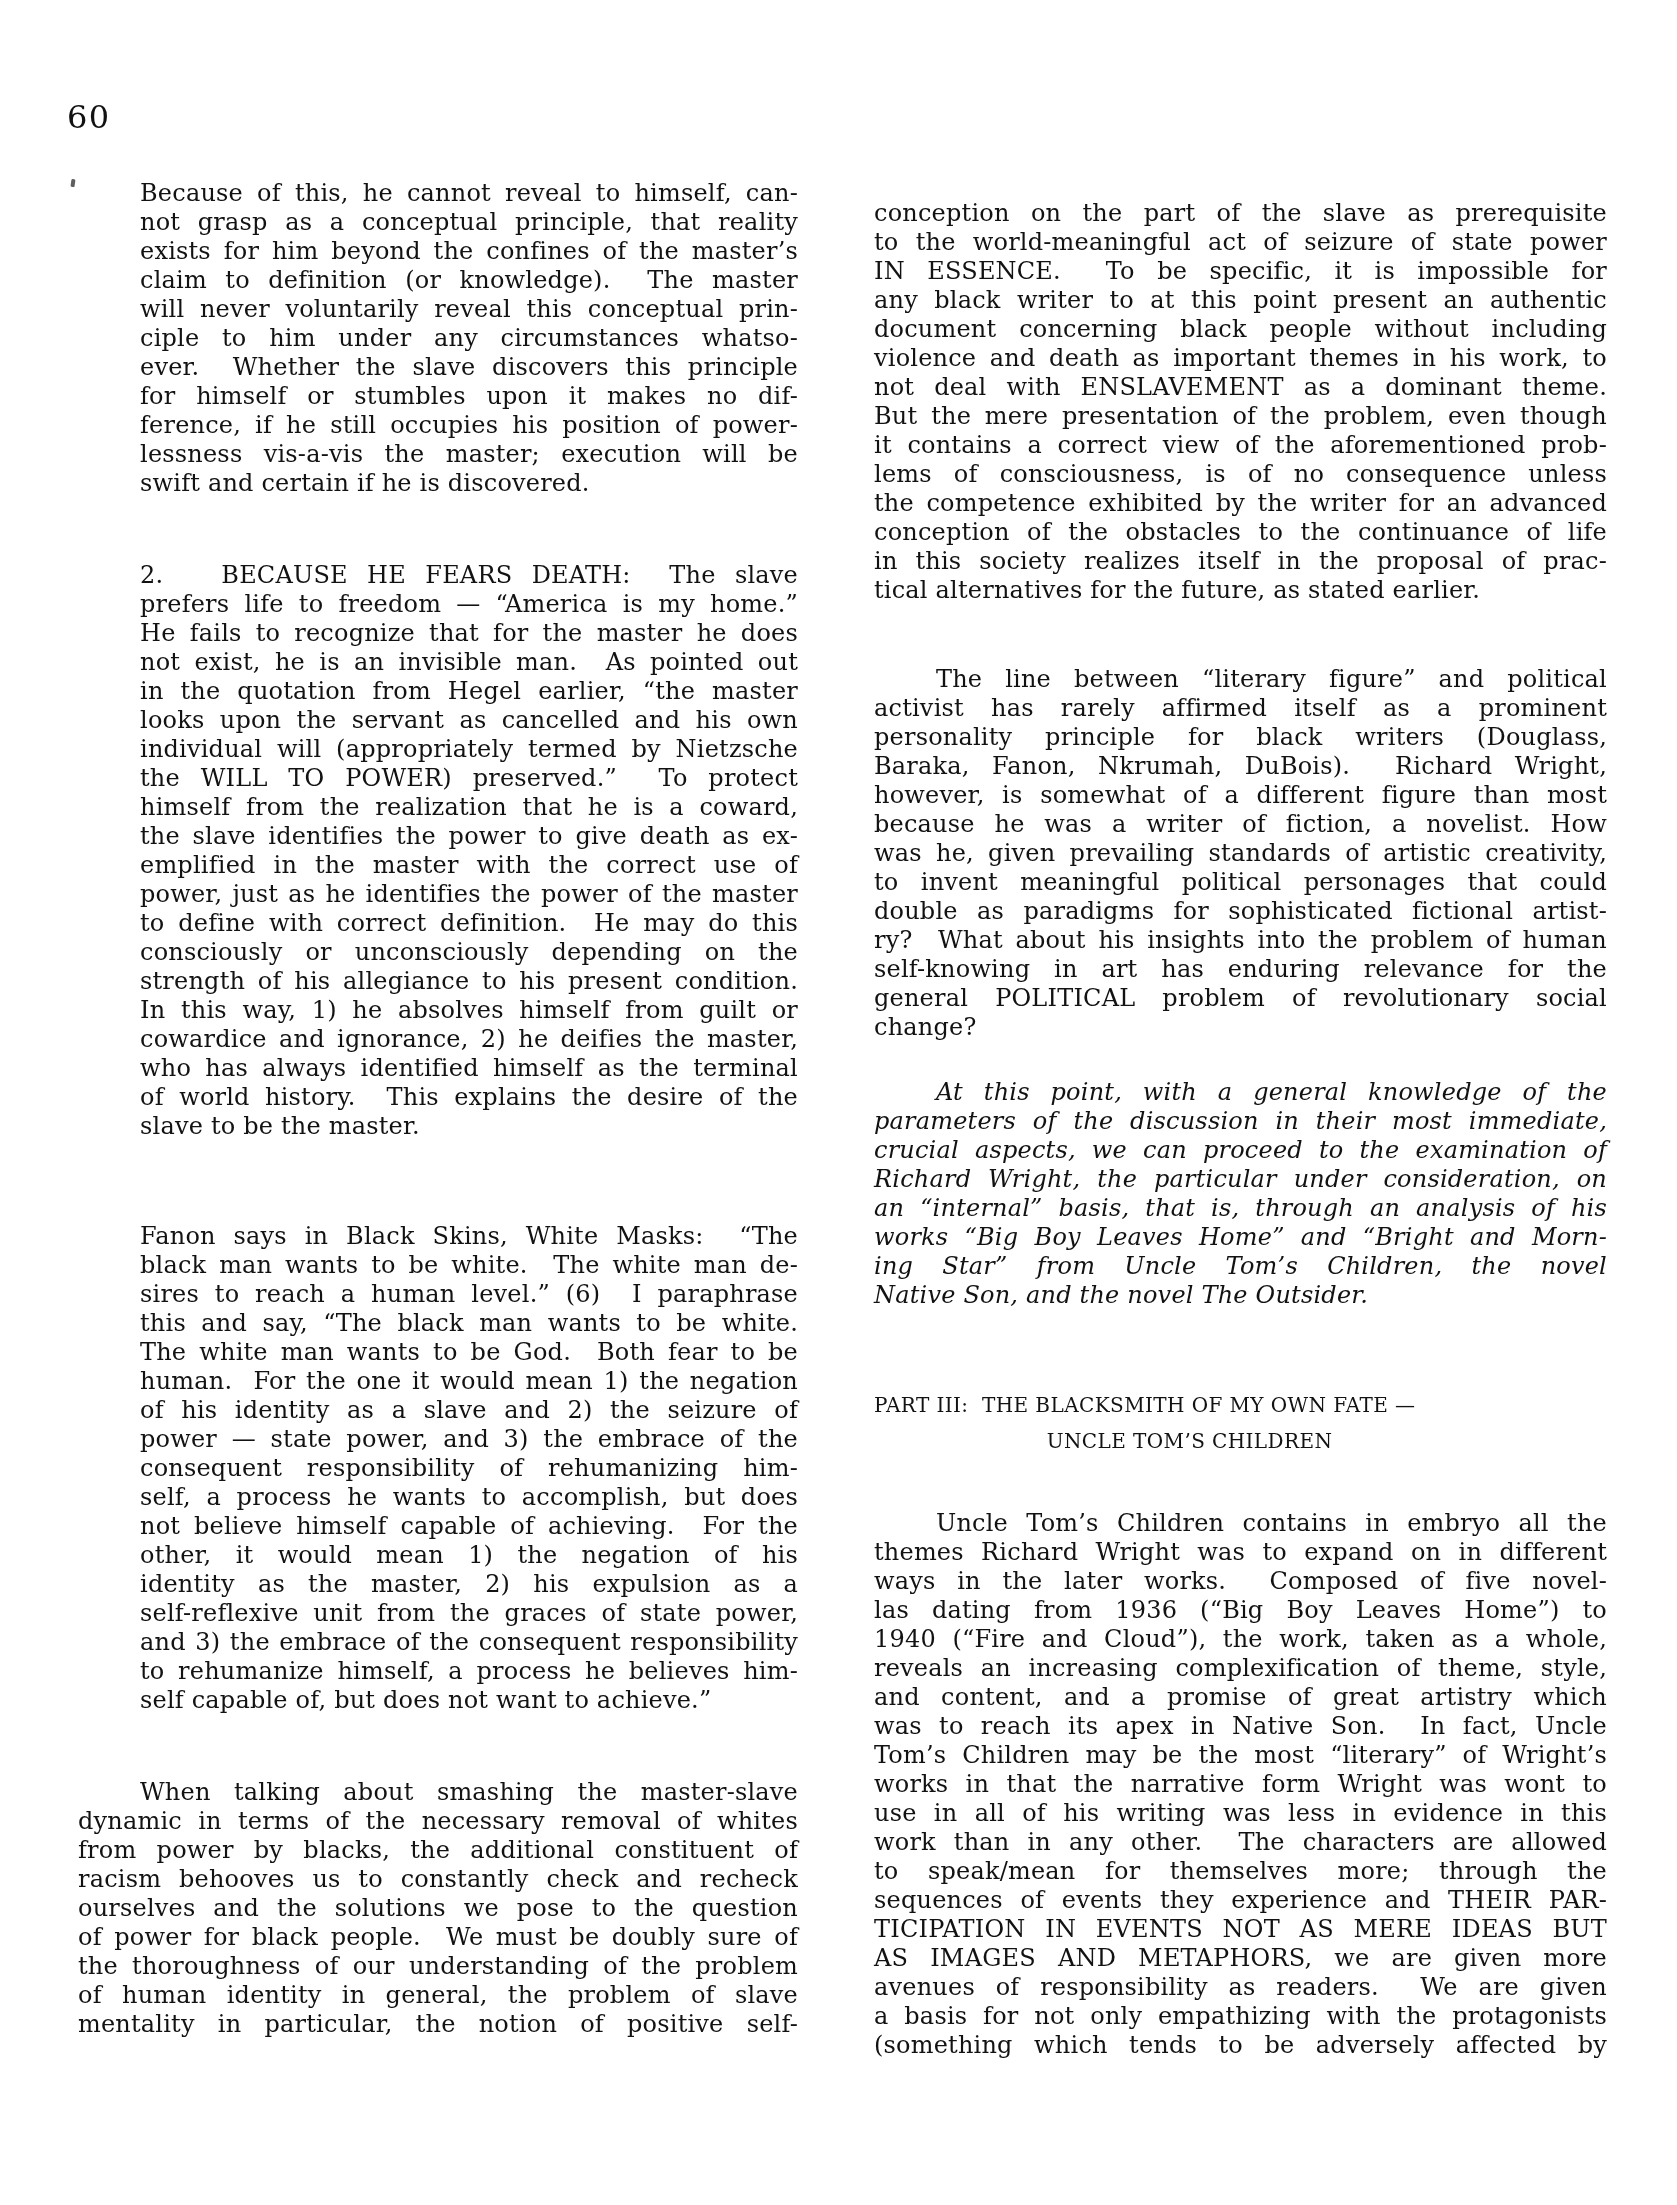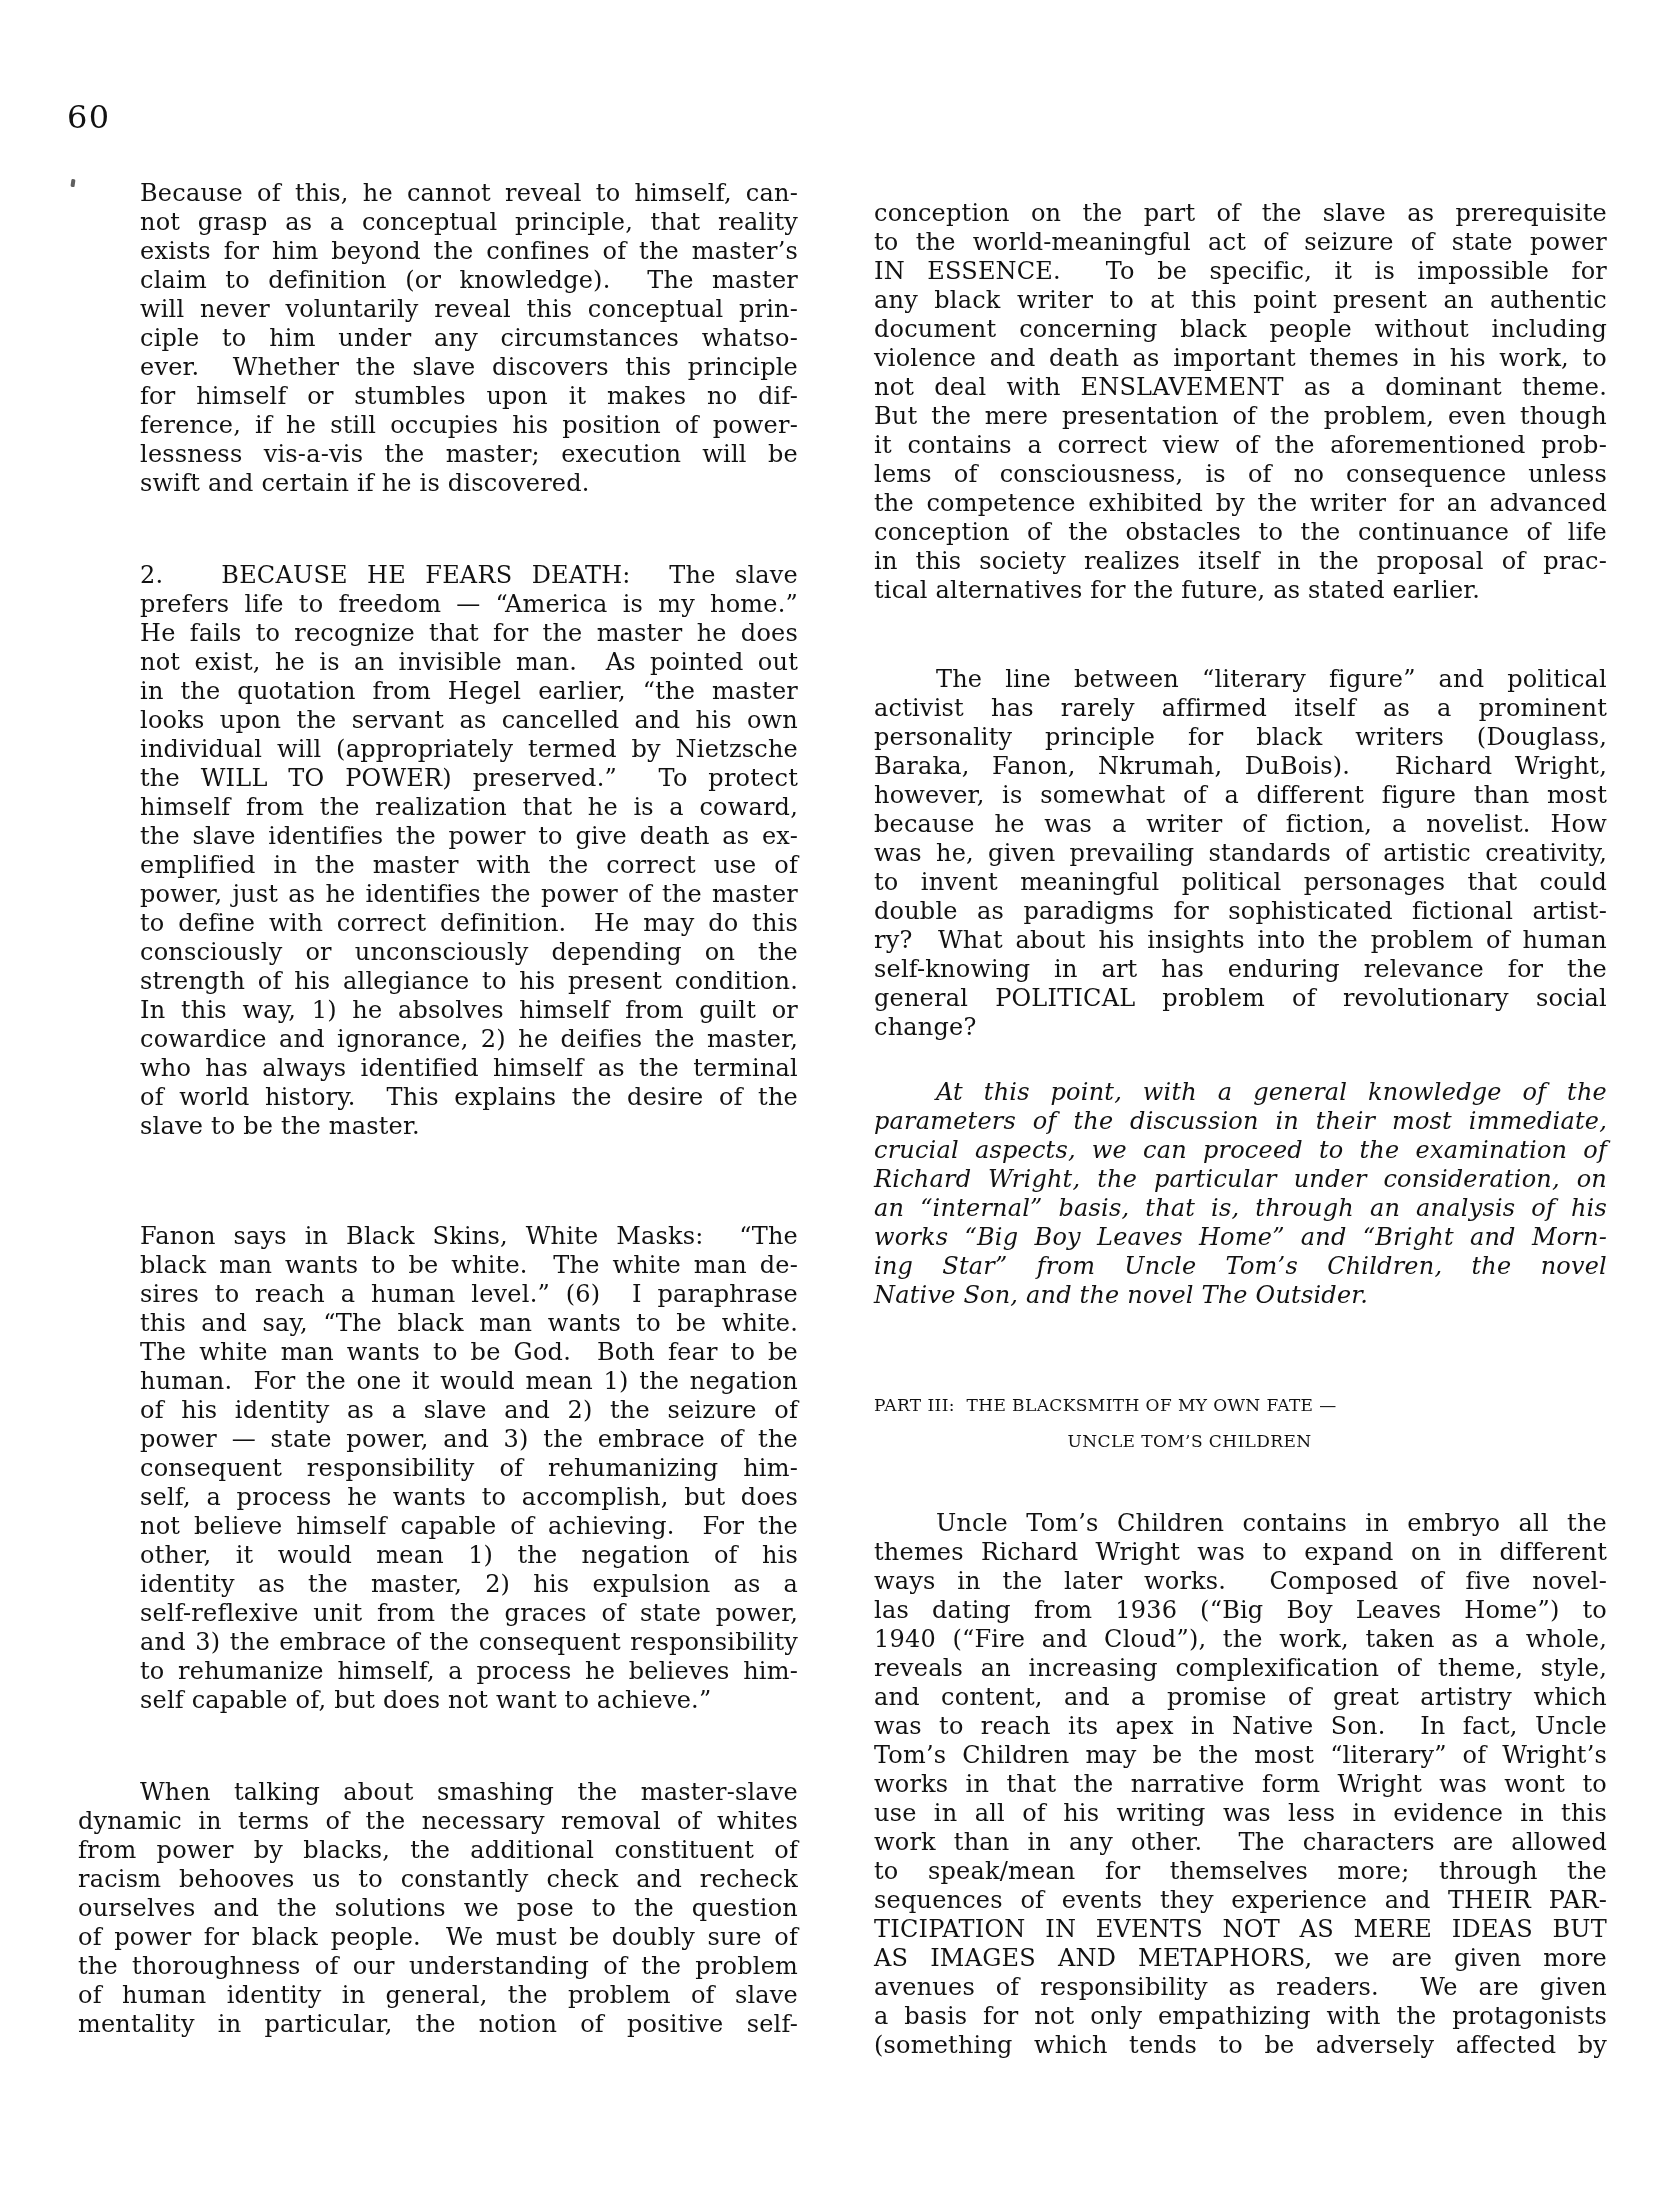--- a/index.html
+++ b/index.html
@@ -56,21 +56,21 @@
 
   .ln {
     text-align: justify;
     text-align-last: justify;
     text-justify: inter-word;
   }
   .ln-end { text-align-last: left; }
 
   .section-heading {
     margin: 12px 0 50px 0;
-    font-size: 17px;
+    font-size: 20px;
     font-weight: normal;
     line-height: 36px;
     letter-spacing: 0.4px;
   }
   .h-line1 { text-align: left; }
   .h-line2 { width: 631px; text-align: center; }
 </style>
 </head>
 <body>
 

